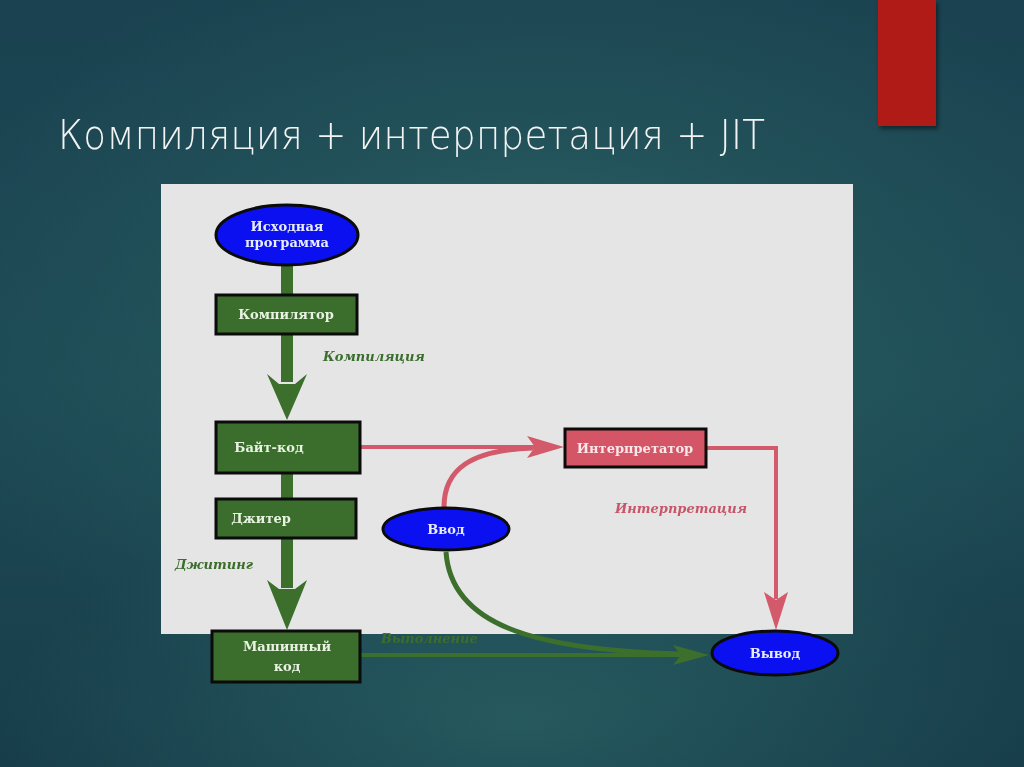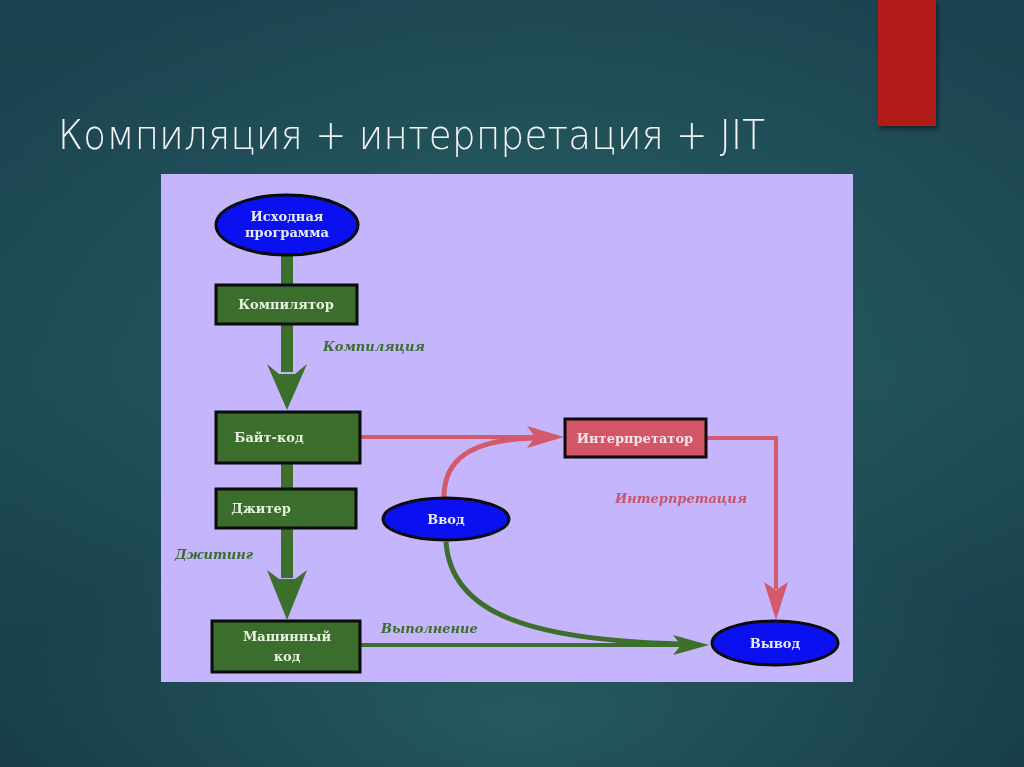--- a/index.html
+++ b/index.html
@@ -30,23 +30,23 @@
     font-weight: 200;
     font-size: 40px;
     letter-spacing: 0.3px;
     color: #f2f4f4;
     white-space: nowrap;
     transform: scaleX(0.93);
     transform-origin: left top;
   }
   .diagram-panel {
     position: absolute;
-    left: 161px; top: 174px;
-    width: 692px; height: 508px;
-    background: #c4b5fd;
+    left: 161px; top: 184px;
+    width: 692px; height: 450px;
+    background: #e5e5e5;
   }
   .diagram-panel svg {
     position: absolute; left: 0; top: 0;
     width: 692px; height: 502px;
   }
   .node-text {
     font-family: "DejaVu Serif", serif;
     font-weight: bold;
     font-size: 13px;
     fill: #e9f3e2;

